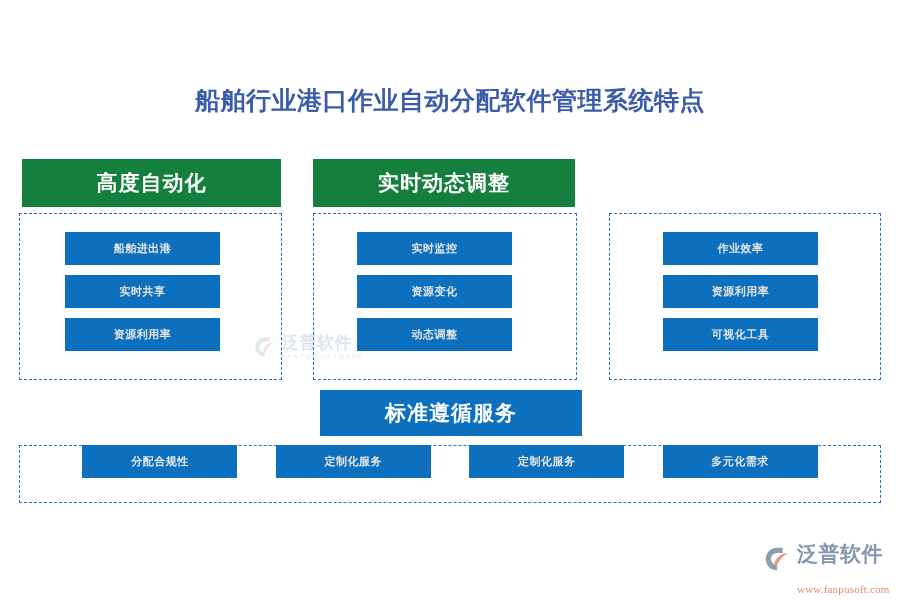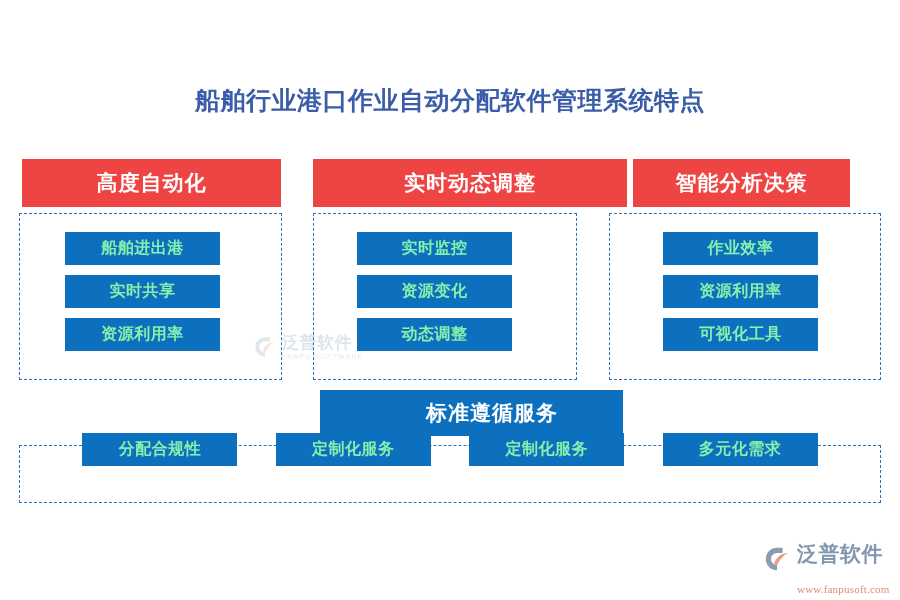--- a/index.html
+++ b/index.html
@@ -33,52 +33,52 @@
     font-weight: bold;
     letter-spacing: 0.5px;
     color: #3b5ca8;
     white-space: nowrap;
   }
 
   
   .col-header {
     position: absolute;
     height: 48px;
-    background: #ef4444;
+    background: #15803d;
     color: #ffffff;
     font-size: 21px;
     font-weight: bold;
     letter-spacing: 1px;
     display: flex;
     align-items: center;
     justify-content: center;
     white-space: nowrap;
   }
   .col-header.c1 { left: 22px;  top: 159px; width: 259px; }
-  .col-header.c2 { left: 313px; top: 159px; width: 314px; }
+  .col-header.c2 { left: 313px; top: 159px; width: 262px; }
   .col-header.c3 { left: 633px; top: 159px; width: 217px; }
 
   
   .dashed-box {
     position: absolute;
     border: 1.6px dashed #2a6fc4;
     box-sizing: border-box;
     background: transparent;
   }
   .dashed-box.c1 { left: 19px;  top: 213px; width: 263px; height: 167px; }
   .dashed-box.c2 { left: 313px; top: 213px; width: 264px; height: 167px; }
   .dashed-box.c3 { left: 609px; top: 213px; width: 272px; height: 167px; }
 
   
   .chip {
     position: absolute;
     height: 33px;
     background: #0c70be;
-    color: #86efac;
-    font-size: 16px;
+    color: #e5e5e5;
+    font-size: 11px;
     font-weight: bold;
     letter-spacing: 0.5px;
     display: flex;
     align-items: center;
     justify-content: center;
     white-space: nowrap;
   }
 
   .col-items {
     position: absolute;
@@ -101,39 +101,38 @@
     height: 46px;
     background: #0c70be;
     color: #ffffff;
     font-size: 21px;
     font-weight: bold;
     letter-spacing: 1px;
     display: flex;
     align-items: center;
     justify-content: center;
     white-space: nowrap;
-    padding-left: 41px;
   }
 
   
   .dashed-box.bottom {
     left: 19px;
     top: 445px;
     width: 862px;
     height: 58px;
   }
 
   .bottom-items {
     position: absolute;
     left: 19px;
-    top: 420px;
+    top: 445px;
     width: 862px;
     height: 58px;
     display: flex;
-    align-items: center;
+    align-items: flex-start;
     justify-content: space-evenly;
     padding: 0 25px;
     box-sizing: border-box;
   }
   .bottom-items .chip {
     position: relative;
     width: 155px;
     height: 33px;
   }
 
@@ -229,21 +228,20 @@
   </div>
 
   <div class="col-header c2">实时动态调整</div>
   <div class="dashed-box c2"></div>
   <div class="col-items c2">
     <div class="chip">实时监控</div>
     <div class="chip">资源变化</div>
     <div class="chip">动态调整</div>
   </div>
 
-  <div class="col-header c3">智能分析决策</div>
   <div class="dashed-box c3"></div>
   <div class="col-items c3">
     <div class="chip">作业效率</div>
     <div class="chip">资源利用率</div>
     <div class="chip">可视化工具</div>
   </div>
 
   <div class="watermark">
     <svg class="wm-mark" viewBox="0 0 32 32">
       <path d="M4 16 A12 12 0 0 1 16 4 L22 4 L22 9 L16 9 A7 7 0 0 0 9 16 A7 7 0 0 0 16 23 L16 28 A12 12 0 0 1 4 16 Z" fill="#9fb2c4"></path>

